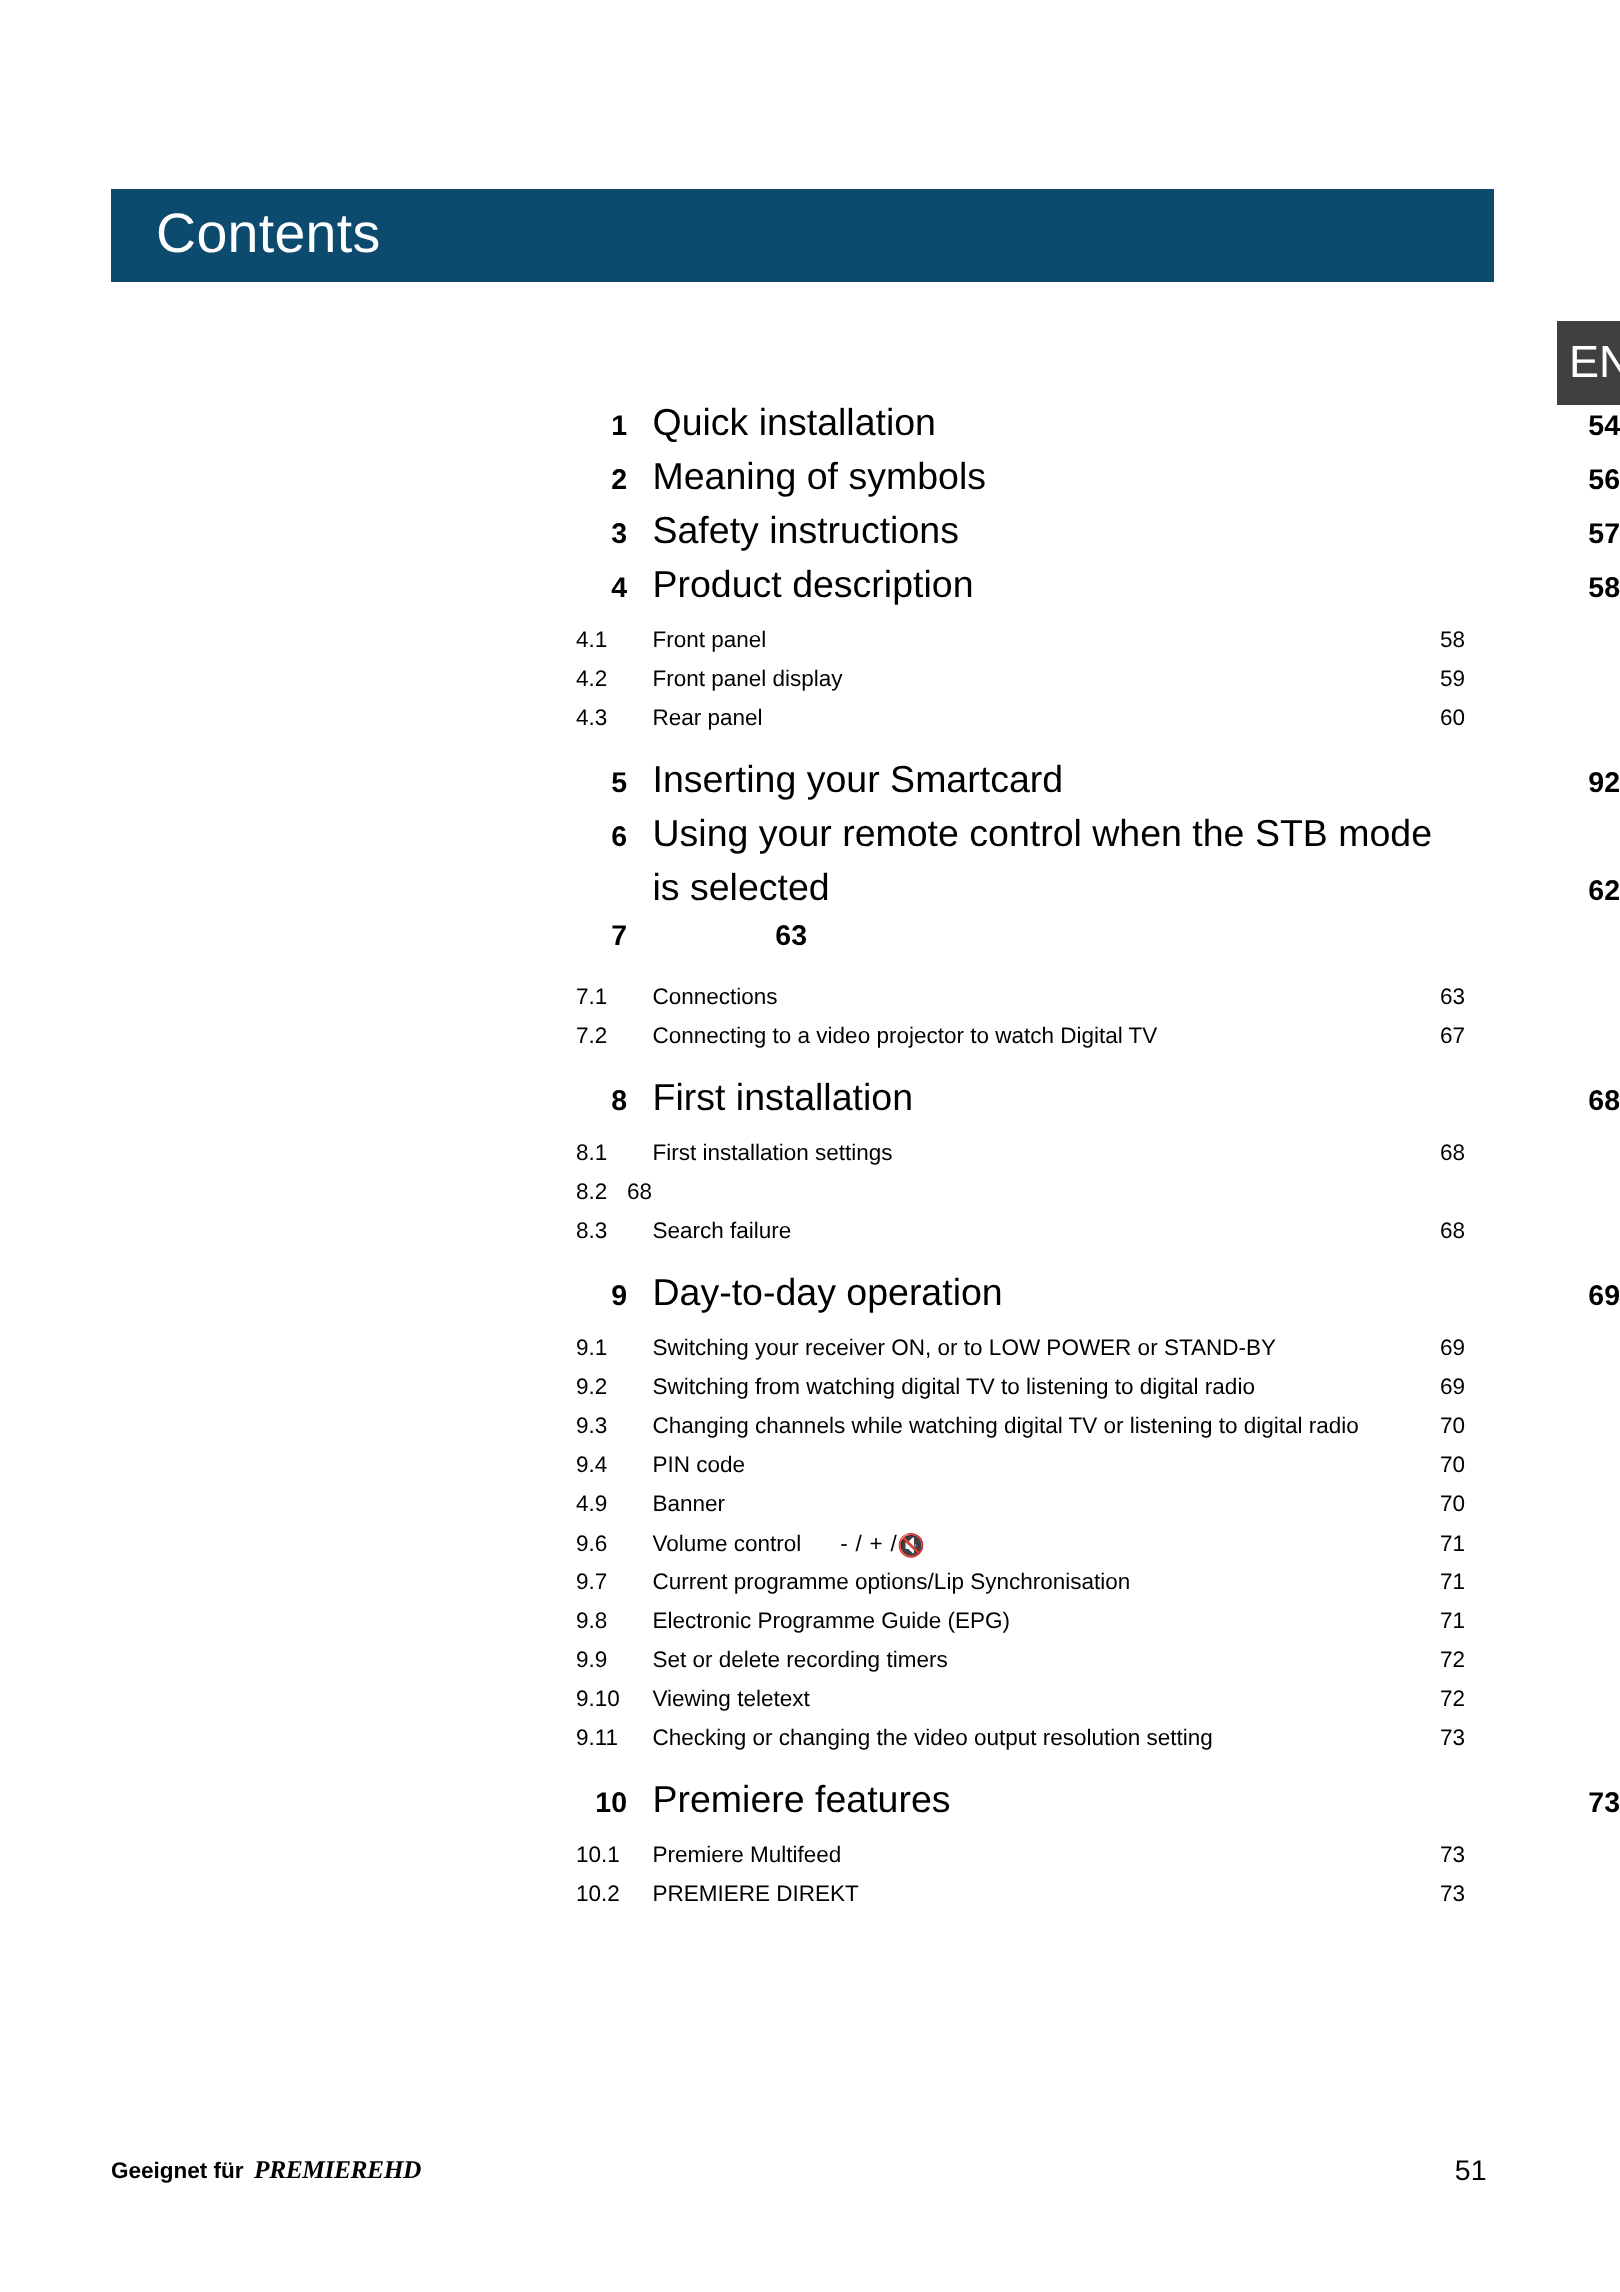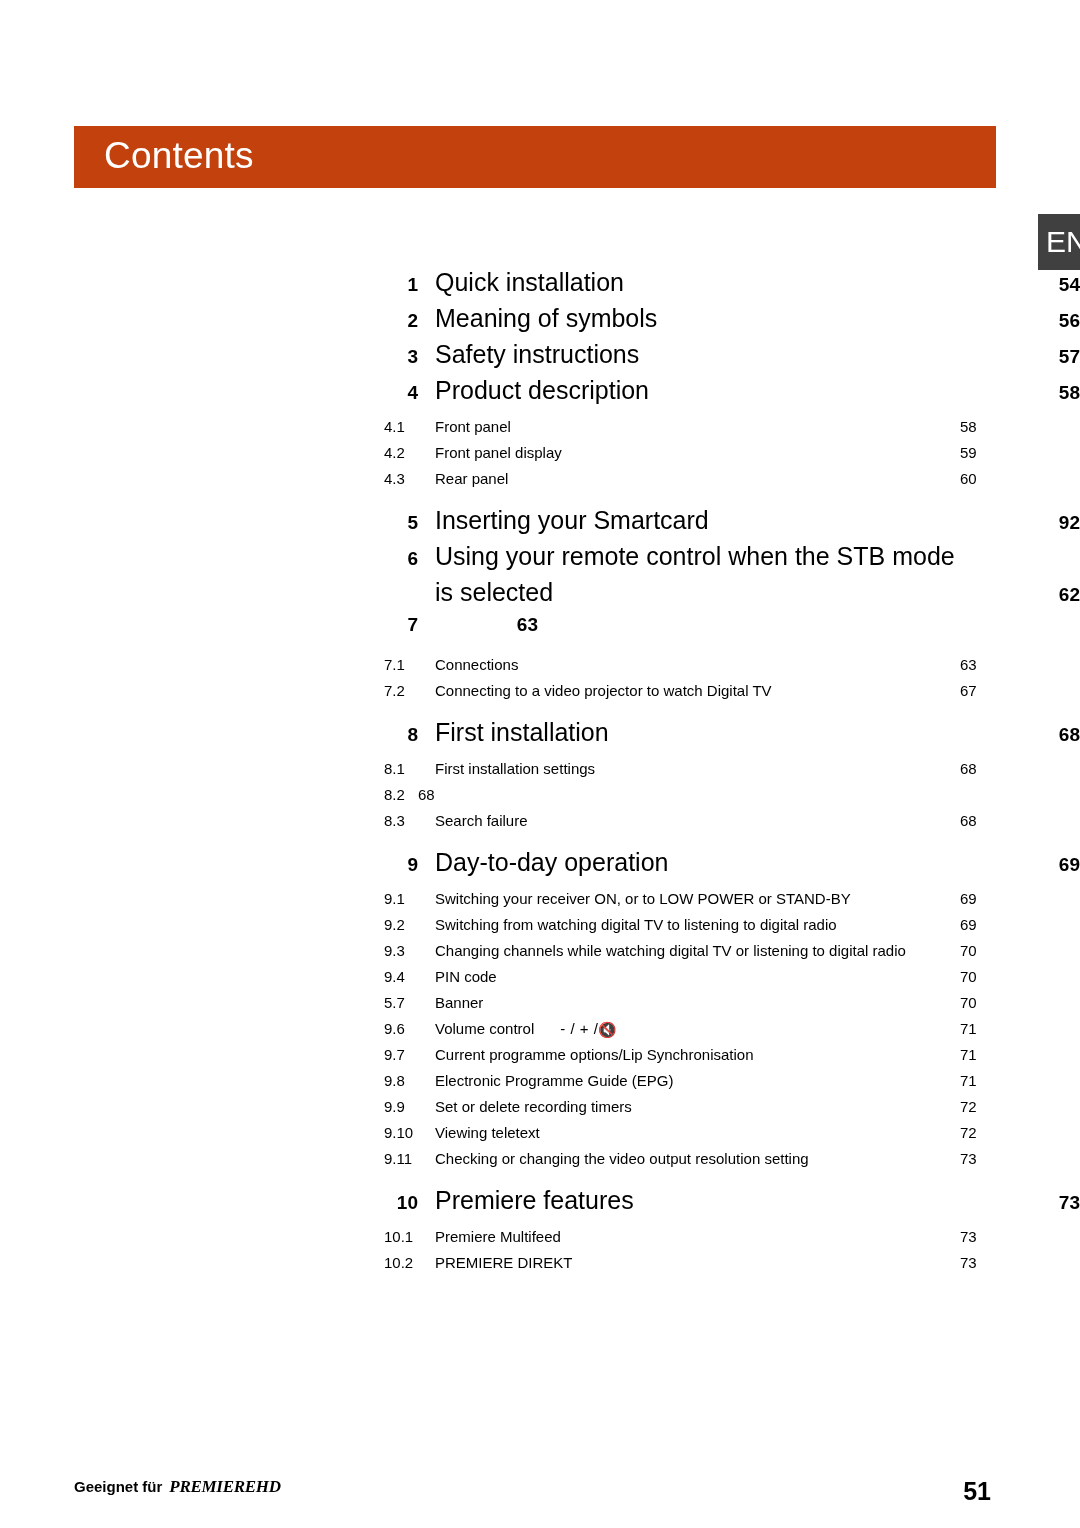--- a/index.html
+++ b/index.html
@@ -16,21 +16,21 @@
     overflow: hidden;
   }
 
   
   .header-bar {
     position: absolute;
     left: 74px;
     top: 126px;
     width: 922px;
     height: 62px;
-    background: #c2410c;
+    background: #0c4a6e;
   }
   .header-title {
     position: absolute;
     left: 30px;
     top: 50%;
     transform: translateY(-52%);
     color: #ffffff;
     font-size: 37px;
     font-weight: normal;
     letter-spacing: 0.2px;
@@ -136,21 +136,20 @@
     transform: translateY(1px);
   }
 
   
   .footer {
     position: absolute;
     left: 74px;
     top: 1437px;
     width: 938px;
     height: 30px;
-    margin-top: 40px;
   }
   .footer-left {
     position: absolute;
     left: 0;
     top: 0;
     font-size: 15px;
     font-weight: bold;
     display: flex;
     align-items: baseline;
     gap: 7px;
@@ -162,22 +161,22 @@
     font-size: 17px;
     letter-spacing: -0.3px;
   }
   .brand .hd {
     font-size: 17px;
   }
   .footer-right {
     position: absolute;
     right: 21px;
     top: 0;
-    font-size: 25px;
-    font-weight: bold;
+    font-size: 19px;
+    font-weight: normal;
   }
 </style>
 </head>
 <body>
 
 <div class="header-bar">
   <div class="header-title">Contents</div>
 </div>
 
 <div class="lang-tab">EN</div>
@@ -307,21 +306,21 @@
     <span class="num">9.3</span>
     <span class="title">Changing channels while watching digital TV or listening to digital radio</span>
     <span class="page">70</span>
   </div>
   <div class="row sub">
     <span class="num">9.4</span>
     <span class="title">PIN code</span>
     <span class="page">70</span>
   </div>
   <div class="row sub">
-    <span class="num">5.7</span>
+    <span class="num">4.9</span>
     <span class="title">Banner</span>
     <span class="page">70</span>
   </div>
   <div class="row sub">
     <span class="num">9.6</span>
     <span class="title"><span>Volume control</span><span class="vol-symbols">- /   + /</span><span class="mute-glyph">🔇</span></span>
     <span class="page">71</span>
   </div>
   <div class="row sub">
     <span class="num">9.7</span>

